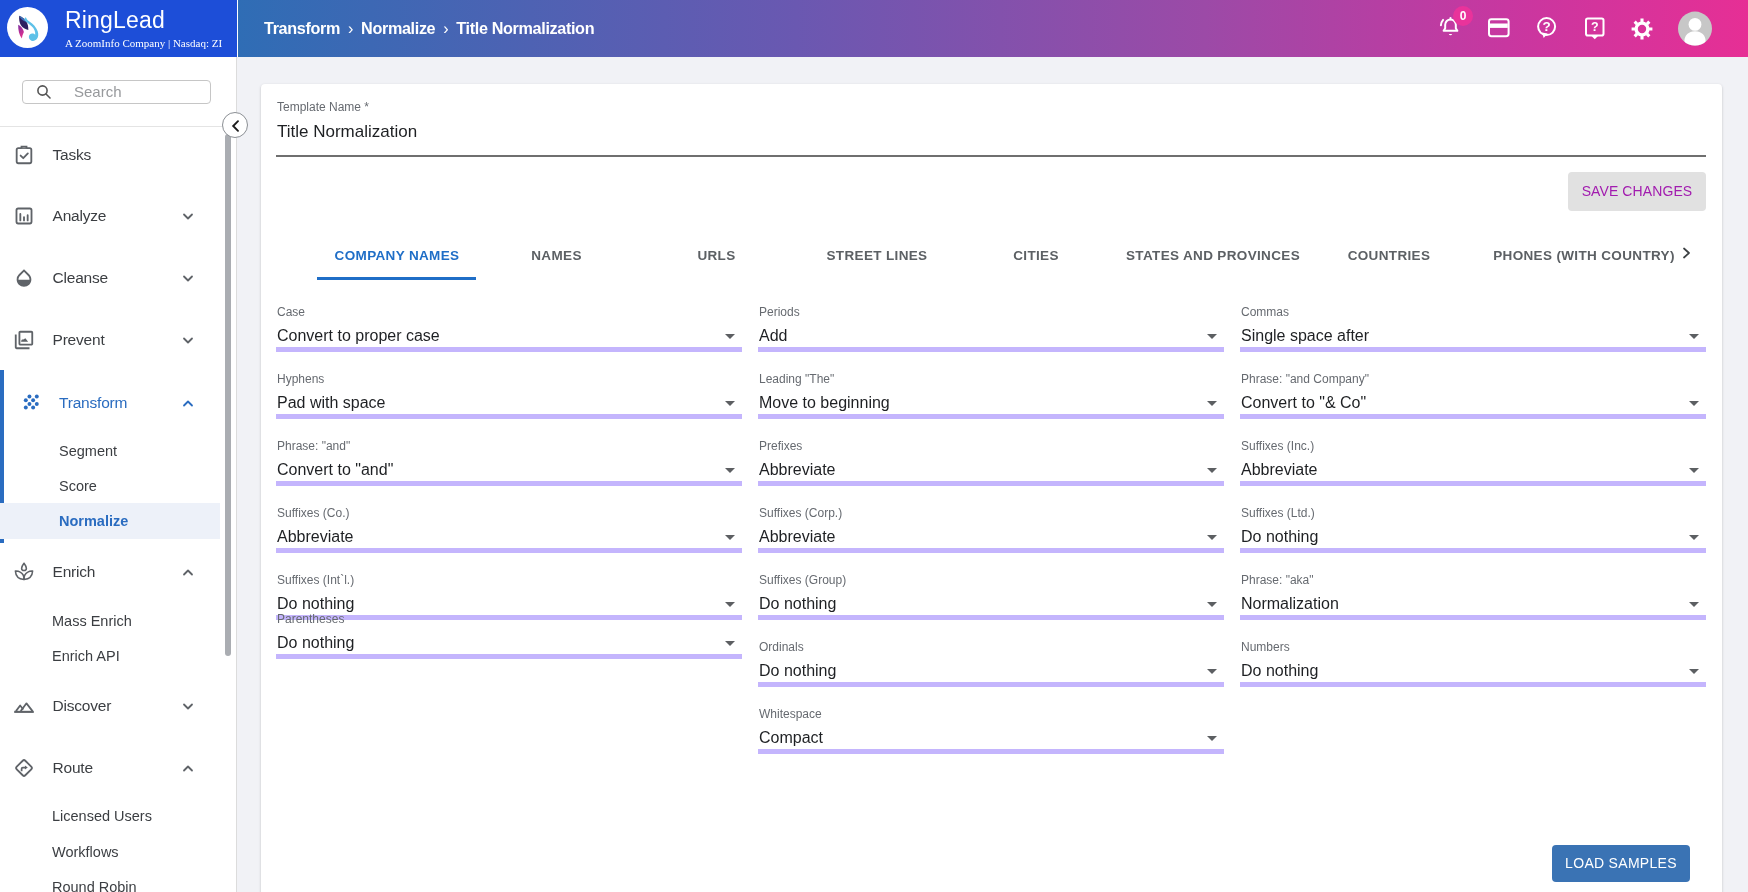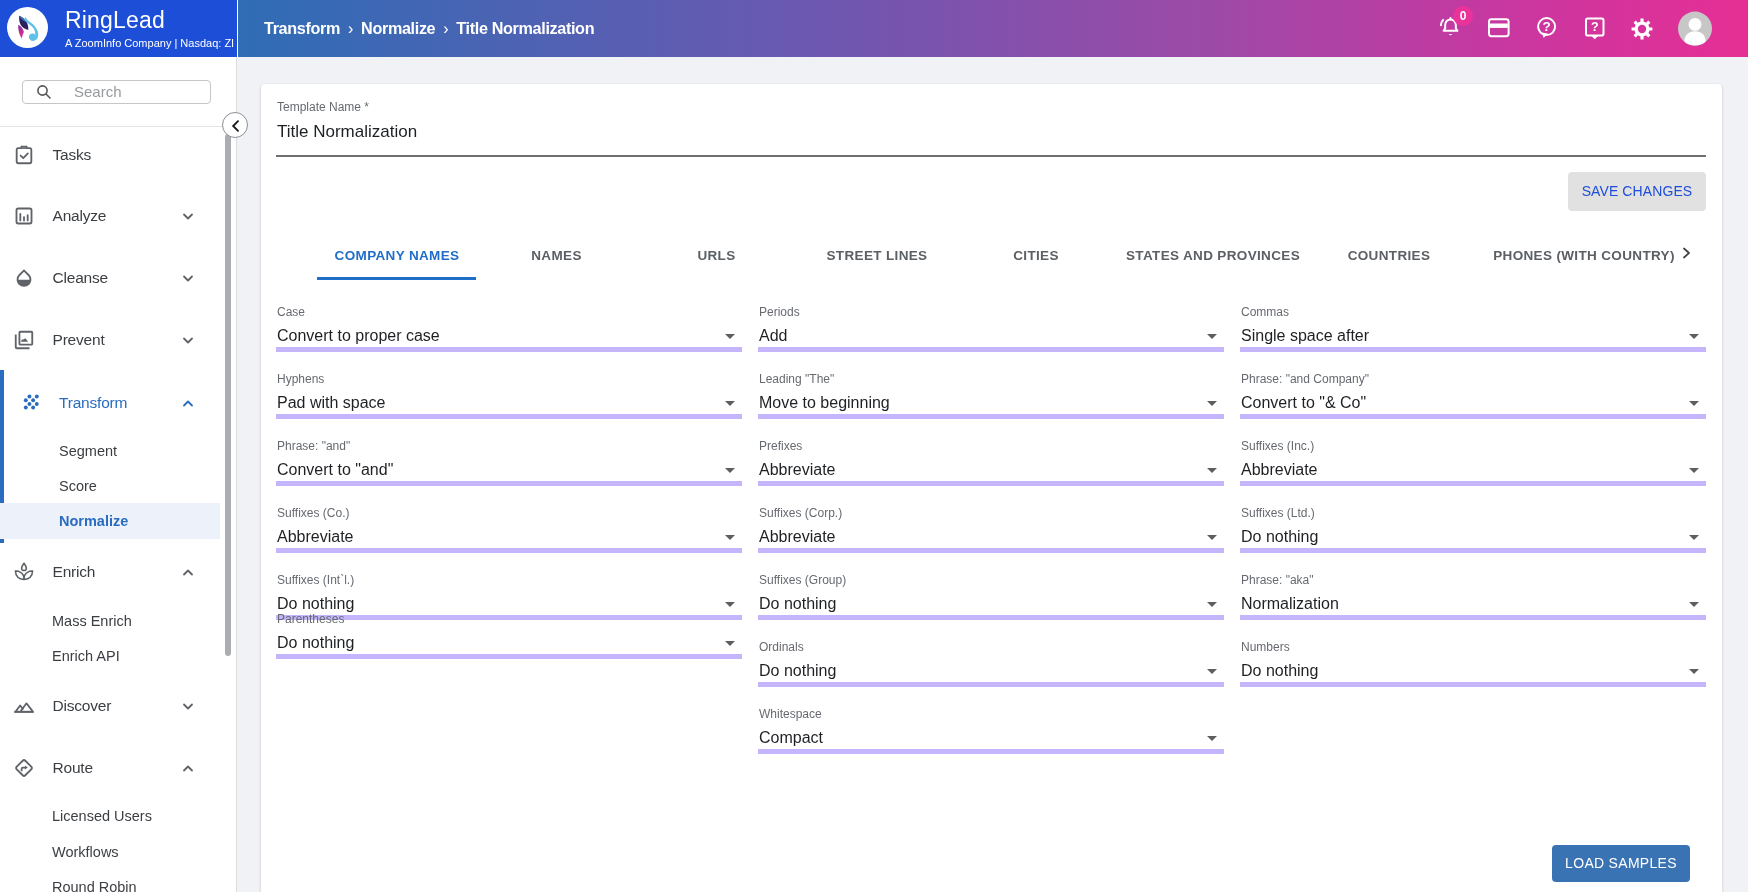--- a/index.html
+++ b/index.html
@@ -6,21 +6,21 @@
   html,body { width:1748px; height:892px; overflow:hidden; }
   body { font-family:"Liberation Sans", sans-serif; position:relative; background:#f1f2f6; }
 
   
   #hdr { position:absolute; left:0; top:0; width:1748px; height:57px; }
   #hdr-left { position:absolute; left:0; top:0; width:237px; height:57px; background:#1d4ed8; }
   #hdr-right { position:absolute; left:237px; top:0; width:1511px; height:57px;
     background:linear-gradient(90deg,#2f6db5 0%,#6a58b1 37%,#9c4aa7 64%,#c837a0 84%,#e62f95 100%);
     border-left:1px solid #fff; }
   #brand { position:absolute; left:65px; top:7px; color:#fff; font-size:23px; letter-spacing:0.2px; }
-  #brand-sub { position:absolute; left:65px; top:37px; color:#fff; font-size:11px; white-space:nowrap; letter-spacing:0px; }
+  #brand-sub { position:absolute; left:65px; top:37px; color:#fff; font-size:11px; white-space:nowrap; letter-spacing:0px;font-family:Liberation Serif, serif; }
   #crumbs { position:absolute; left:26px; top:18.5px; color:#fff; font-size:16.2px; font-weight:700; letter-spacing:-0.35px; }
   #crumbs .sep { font-weight:400; padding:0 8px; }
 
   
   #side { position:absolute; left:0; top:57px; width:237px; height:835px; background:#fff; border-right:1px solid #dcdcdc; }
   #searchbox { position:absolute; left:22px; top:23px; width:189px; height:24px; border:1px solid #c6c6c6; border-radius:4px; }
   #searchtxt { position:absolute; left:74px; top:26px; font-size:15px; color:#97999c; }
   #side-div { position:absolute; left:0; top:69px; width:237px; height:1px; background:#e4e4e4; }
   #sbar { position:absolute; left:225px; top:77px; width:6px; height:522px; background:#aaadb2; border-radius:3px; }
   #collapse { position:absolute; left:222px; top:55px; width:26px; height:26px; border-radius:50%; background:#fff; border:1px solid #8b8f94; z-index:5; }
@@ -42,21 +42,21 @@
   .fvalue { font-size:16px; color:#1e2023; }
   .fld { position:absolute; width:466px; height:47px; border-bottom:5px solid #c4b5fd; }
   .fld .flabel { position:absolute; left:1px; top:0; }
   .fld .fvalue { position:absolute; left:1px; top:22px; }
   .fld .arr { position:absolute; right:7px; top:29px; width:0; height:0;
               border-left:5px solid transparent; border-right:5px solid transparent; border-top:5.5px solid #5c5f62; }
   #tname-l { position:absolute; left:16px; top:16px; font-size:12px; color:#666a70; }
   #tname-v { position:absolute; left:16px; top:38px; font-size:17px; color:#1e2023; }
   #tname-u { position:absolute; left:15px; top:71px; width:1430px; height:1.5px; background:#6f6f6f; }
   #savebtn { position:absolute; left:1307px; top:88px; width:138px; height:39px; background:#e1e1e1; border-radius:4px;
-             color:#1d4ed8; font-size:14px; letter-spacing:0.1px; text-align:center; line-height:39px; }
+             color:#a21caf; font-size:14px; letter-spacing:0.1px; text-align:center; line-height:39px; }
   .tab { position:absolute; top:164px; font-size:13.5px; font-weight:700; letter-spacing:0.35px; color:#5c6064; white-space:nowrap; }
   #tab-underline { position:absolute; left:56px; top:193px; width:159px; height:3px; background:#1f6ec7; }
   #tabchev { position:absolute; left:1418px; top:162px; width:14px; height:14px; }
   #loadbtn { position:absolute; left:1291px; top:761px; width:138px; height:37px; background:#3a73b4; border-radius:4px;
              color:#fff; font-size:14px; letter-spacing:0.3px; text-align:center; line-height:37px; }
 </style>
 </head>
 <body>
 
 <div id="hdr">

